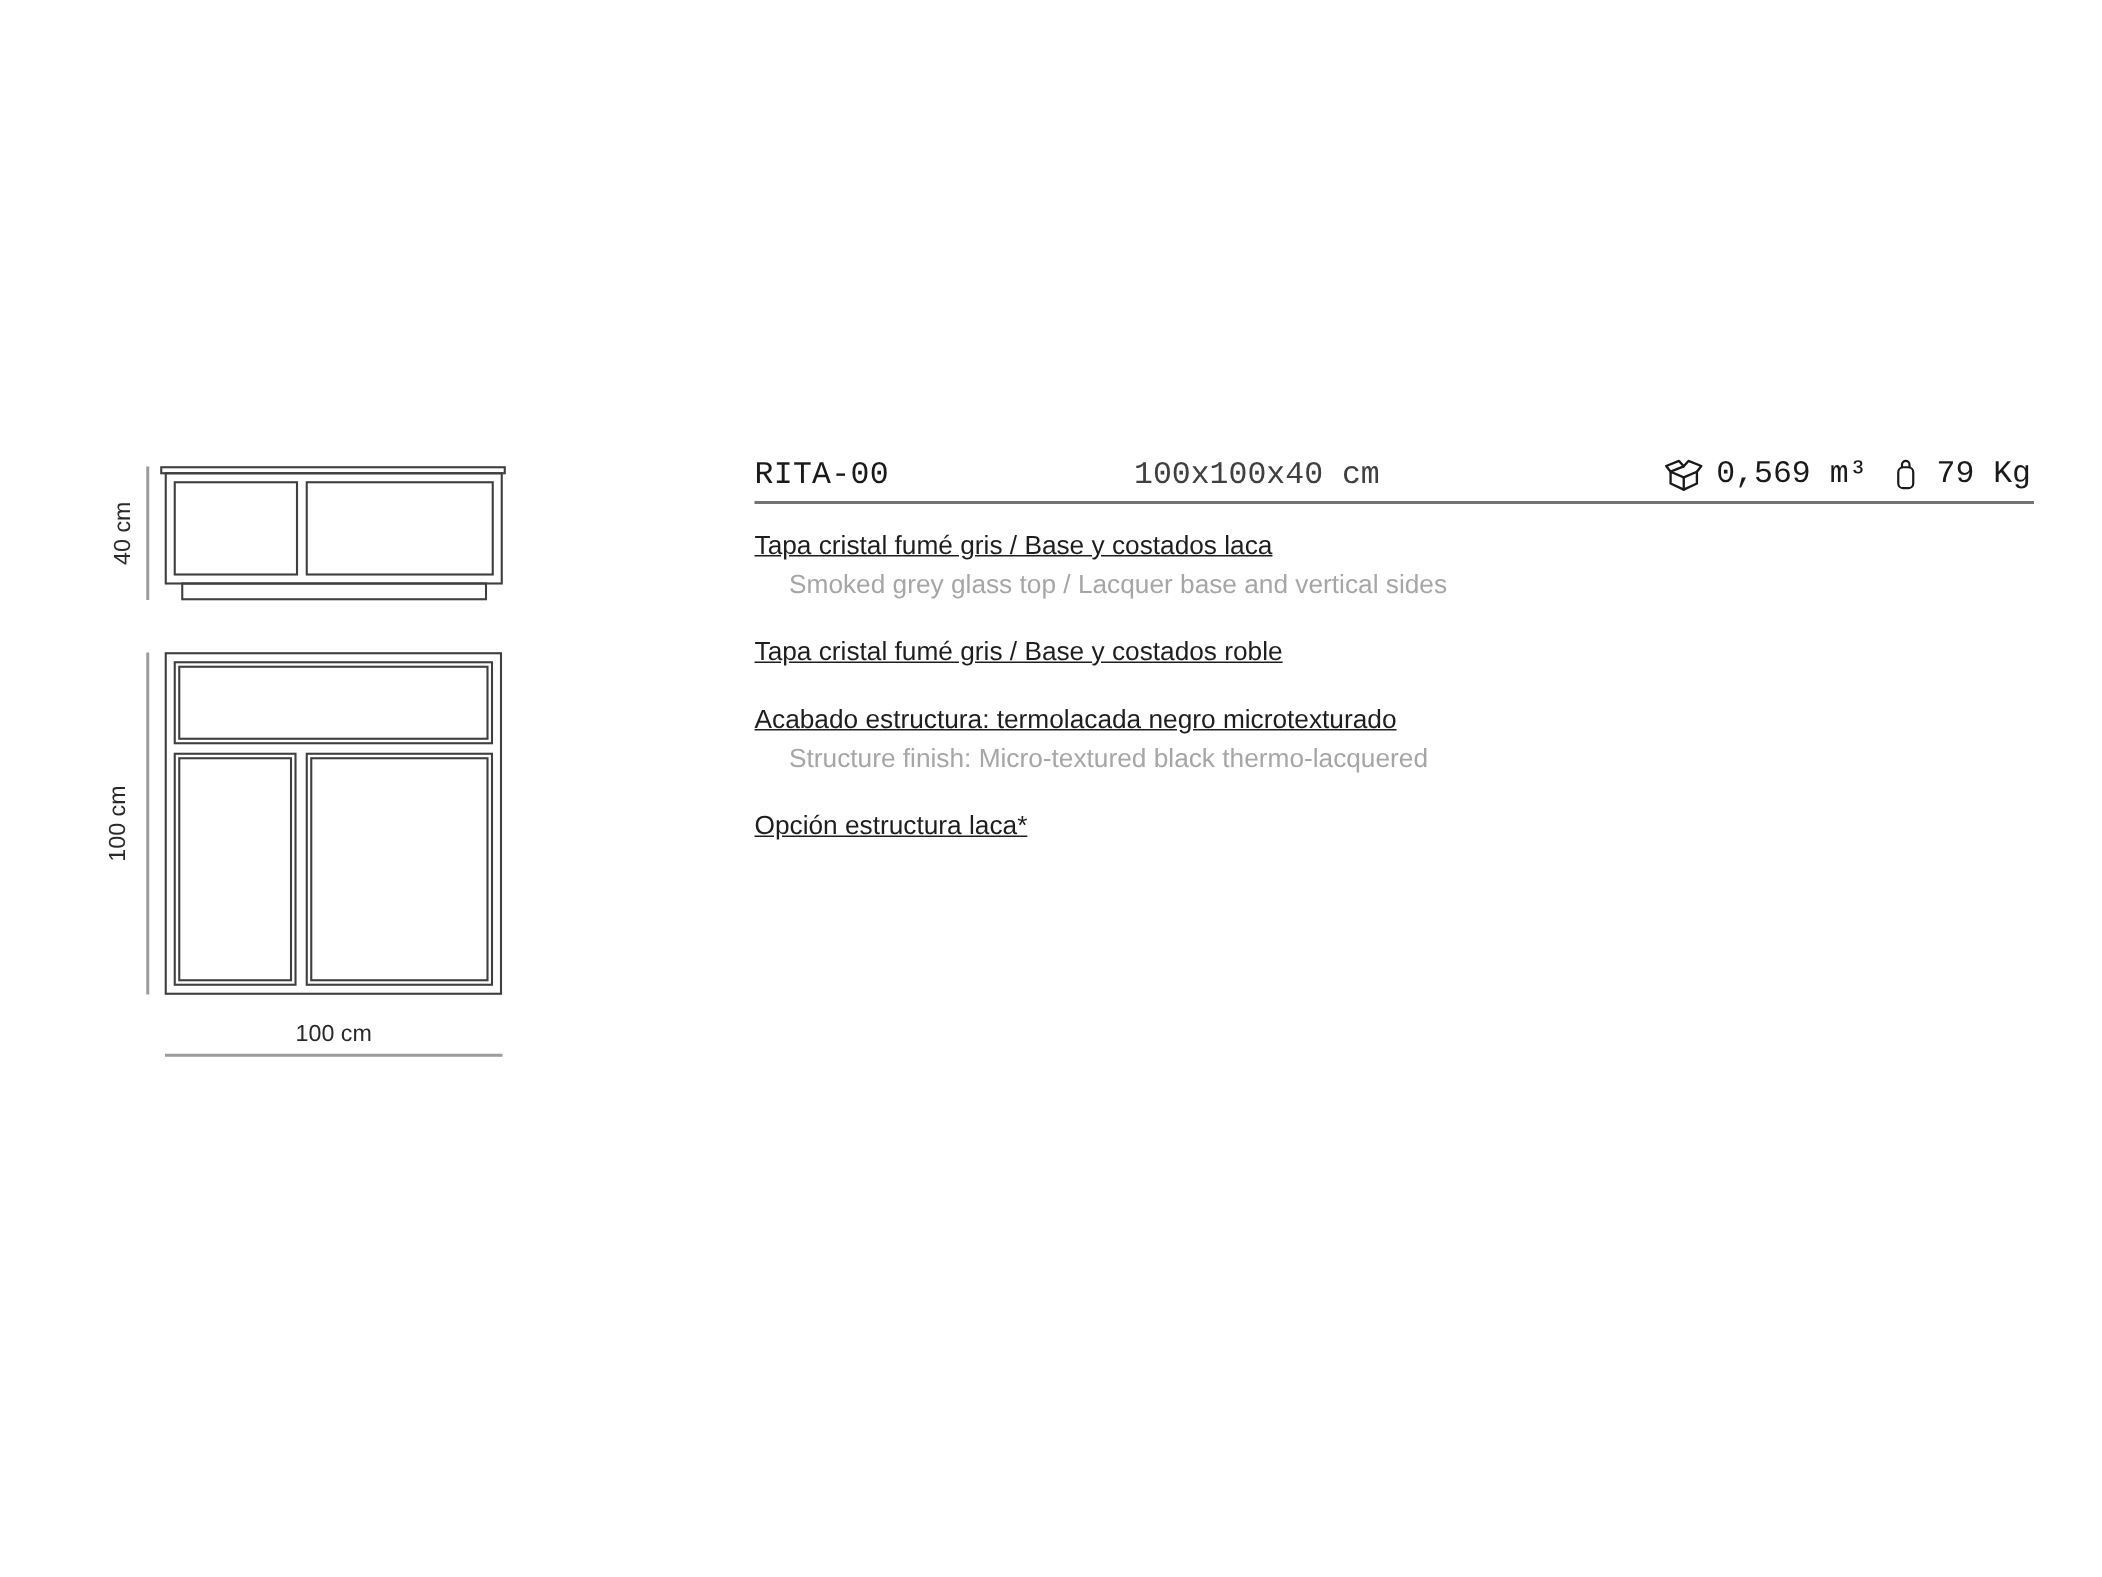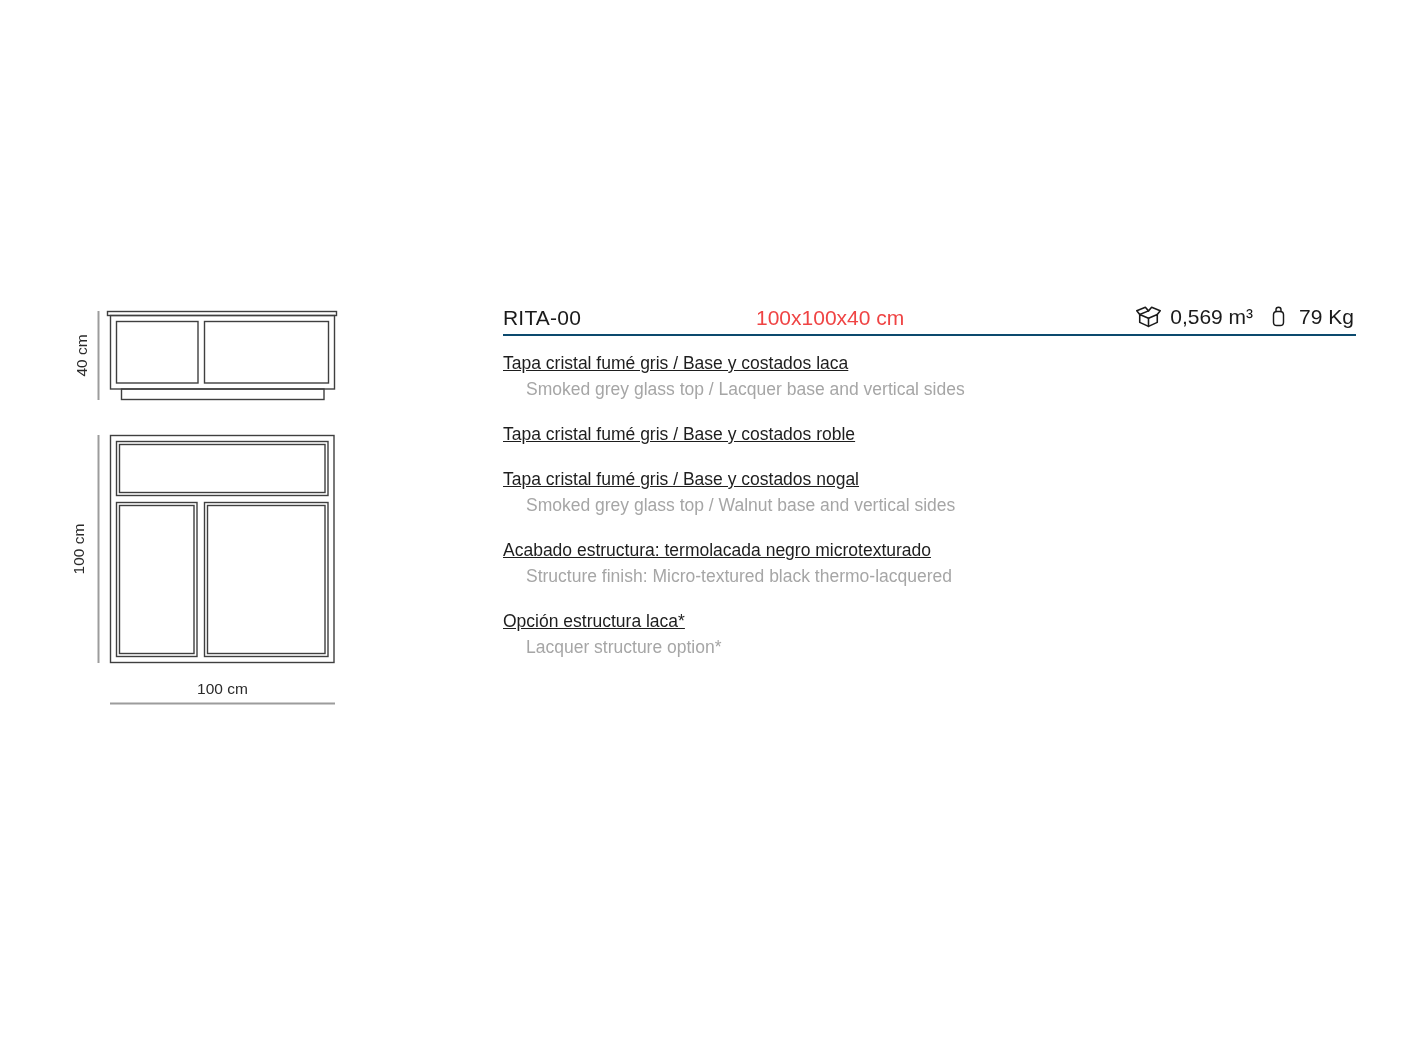--- a/index.html
+++ b/index.html
@@ -15,29 +15,30 @@
   
   .diagram-svg { position: absolute; left: 0; top: 0; }
   .draw-line   { fill: none; stroke: #3f3f3f; stroke-width: 1.4; }
   .dim-line    { fill: none; stroke: #9c9c9c; stroke-width: 2; }
   .dim-text    { fill: #2a2a2a; font-size: 15.5px; font-family: "Liberation Sans", sans-serif; }
 
   
   .header-row {
     position: absolute; left: 503px; top: 302px;
     width: 853px; height: 34px;
-    border-bottom: 2px solid #0c4a6e;
+    border-bottom: 2px solid #737373;
+    font-family: Liberation Mono, monospace;
   }
   .product-name {
     position: absolute; left: 0; top: 4px;
     font-size: 21px; color: #1a1a1a; letter-spacing: 0.2px;
   }
   .product-dims {
     position: absolute; left: 253px; top: 4px;
-    font-size: 21px; color: #ef4444;
+    font-size: 21px; color: #404040;
   }
   .metrics {
     position: absolute; right: 2px; top: 1px;
     display: flex; align-items: center; gap: 13px;
     font-size: 21px; color: #1a1a1a;
   }
   .metric { display: flex; align-items: center; gap: 8px; }
   .metric svg { display: block; }
   .icon-stroke { fill: none; stroke: #1a1a1a; stroke-width: 1.4; stroke-linejoin: round; stroke-linecap: round; }
 
@@ -109,26 +110,21 @@
 
   <div class="specs">
     <div class="spec-item">
       <div class="spec-es">Tapa cristal fumé gris / Base y costados laca</div>
       <div class="spec-en">Smoked grey glass top / Lacquer base and vertical sides</div>
     </div>
     <div class="spec-item">
       <div class="spec-es">Tapa cristal fumé gris / Base y costados roble</div>
     </div>
     <div class="spec-item">
-      <div class="spec-es">Tapa cristal fumé gris / Base y costados nogal</div>
-      <div class="spec-en">Smoked grey glass top / Walnut base and vertical sides</div>
-    </div>
-    <div class="spec-item">
       <div class="spec-es">Acabado estructura: termolacada negro microtexturado</div>
       <div class="spec-en">Structure finish: Micro-textured black thermo-lacquered</div>
     </div>
     <div class="spec-item">
       <div class="spec-es">Opción estructura laca*</div>
-      <div class="spec-en">Lacquer structure option*</div>
     </div>
   </div>
 
 </div>
 
 </body></html>

